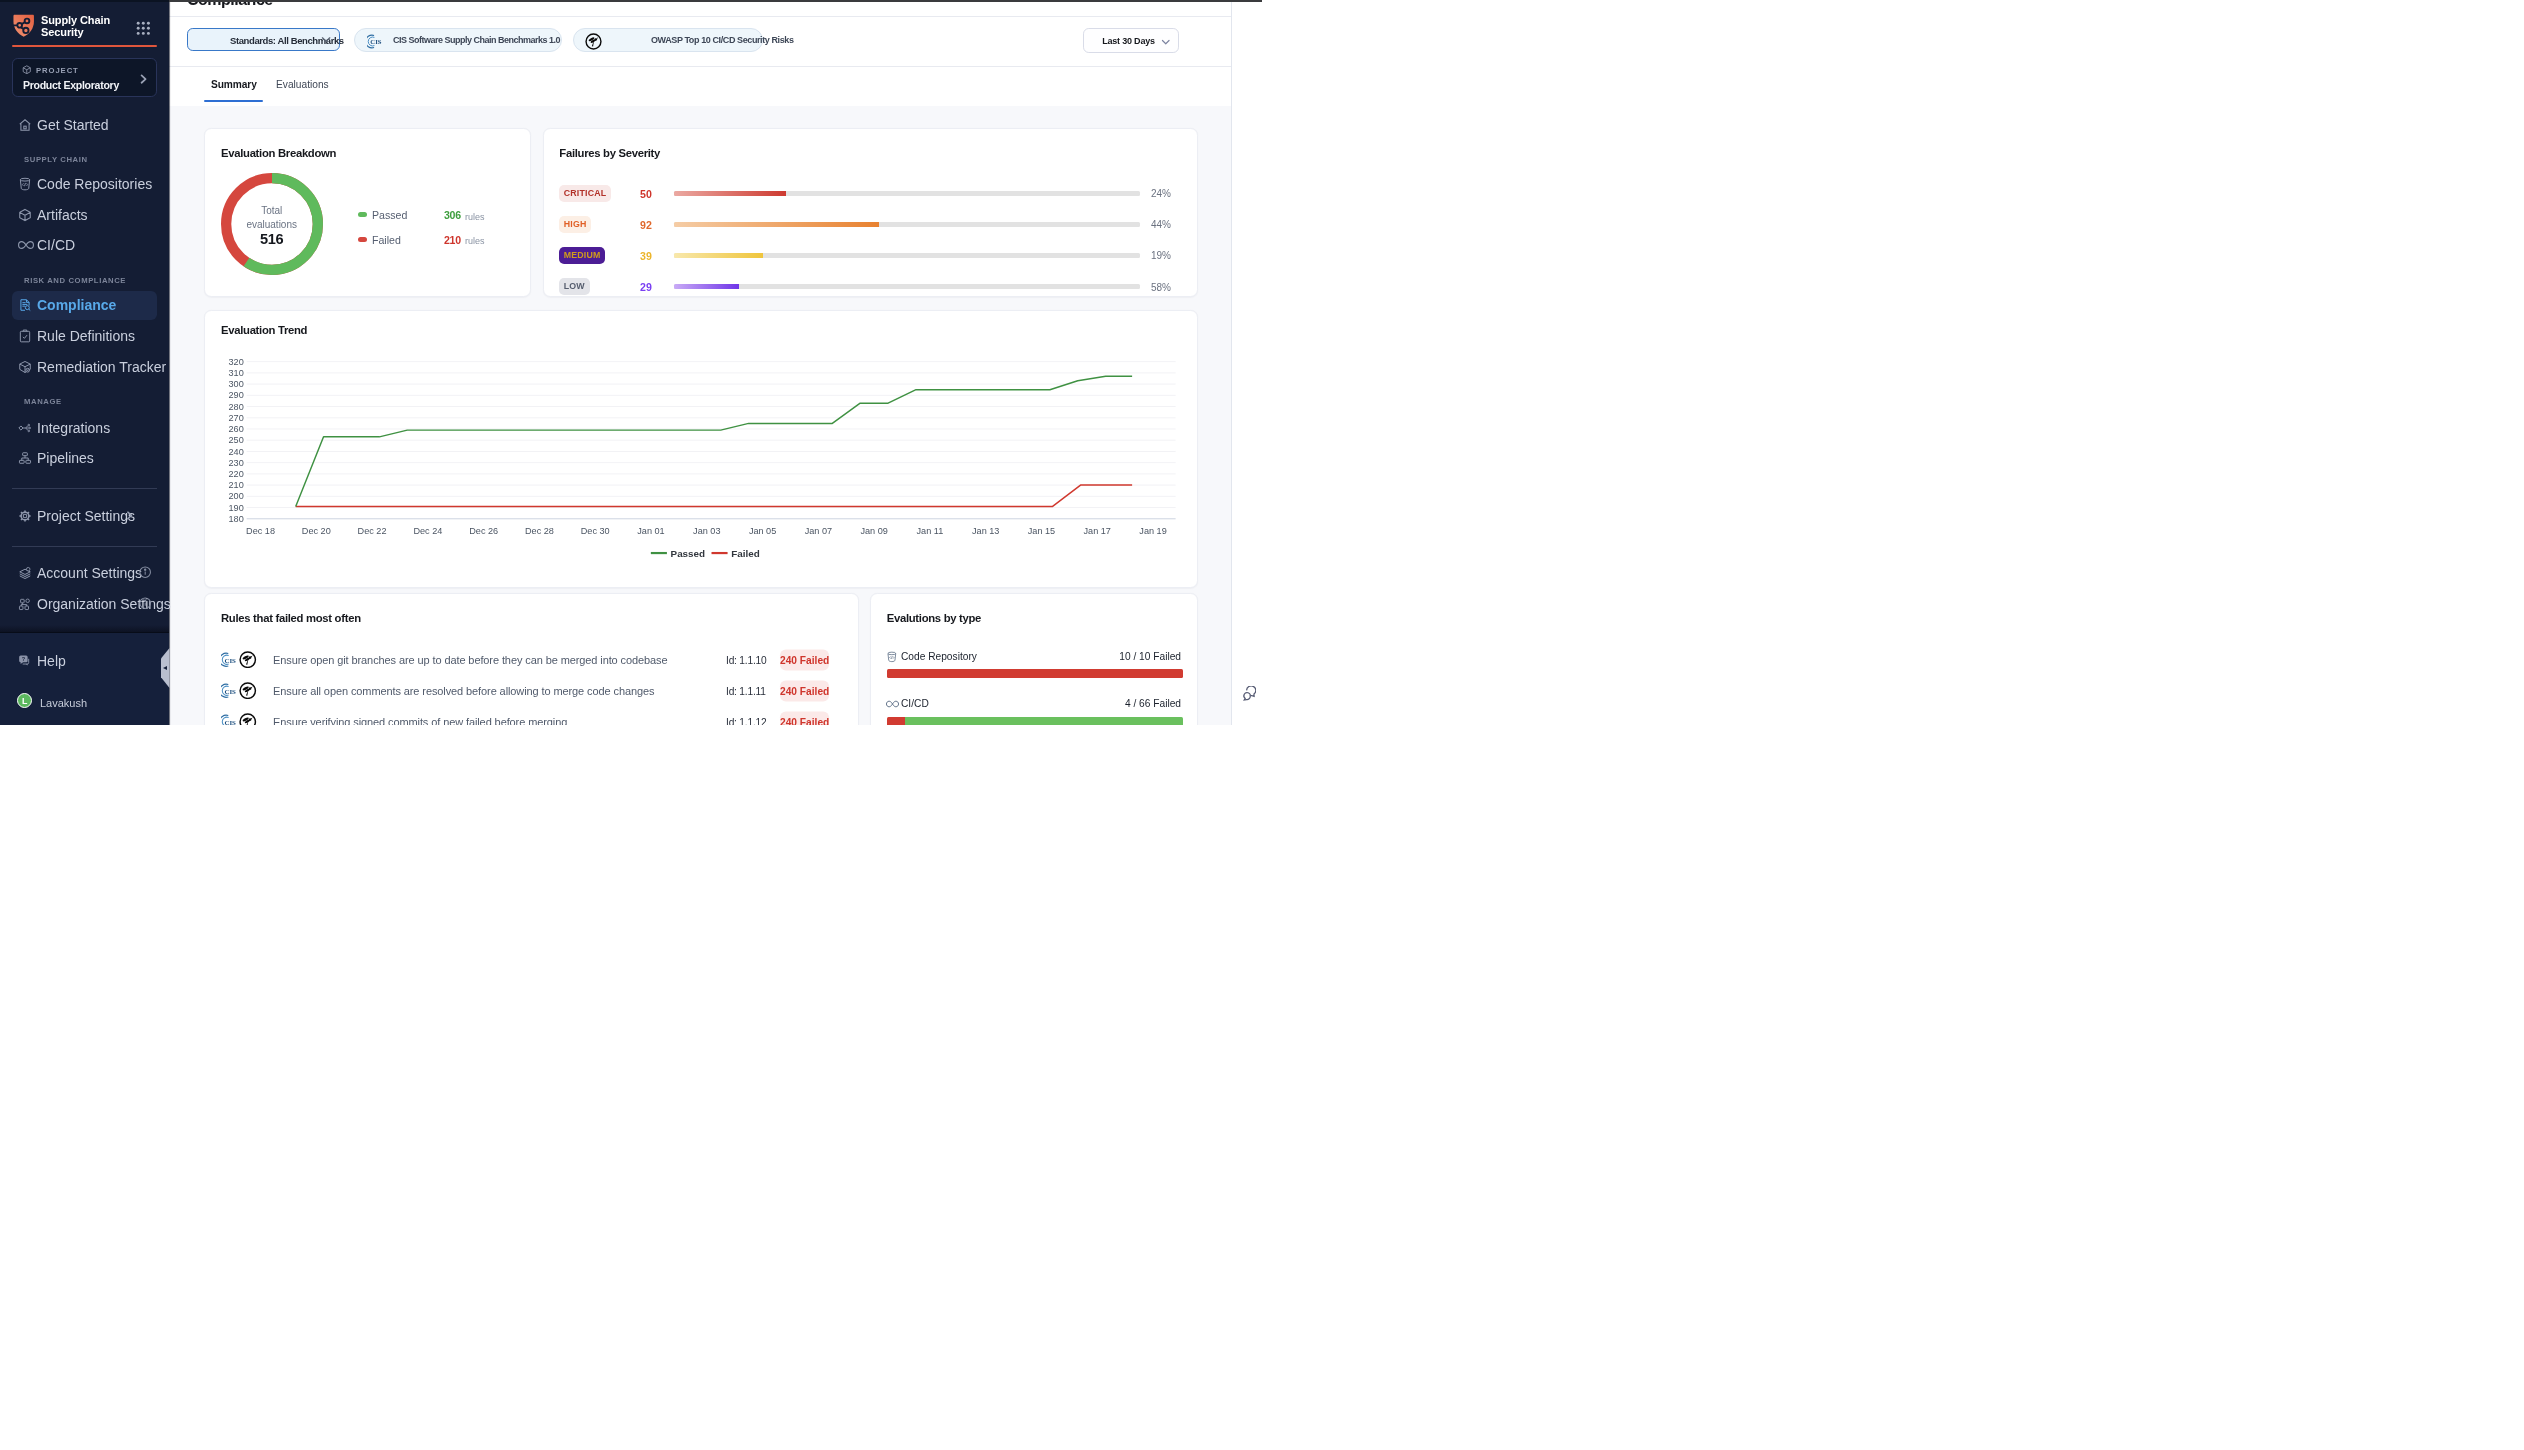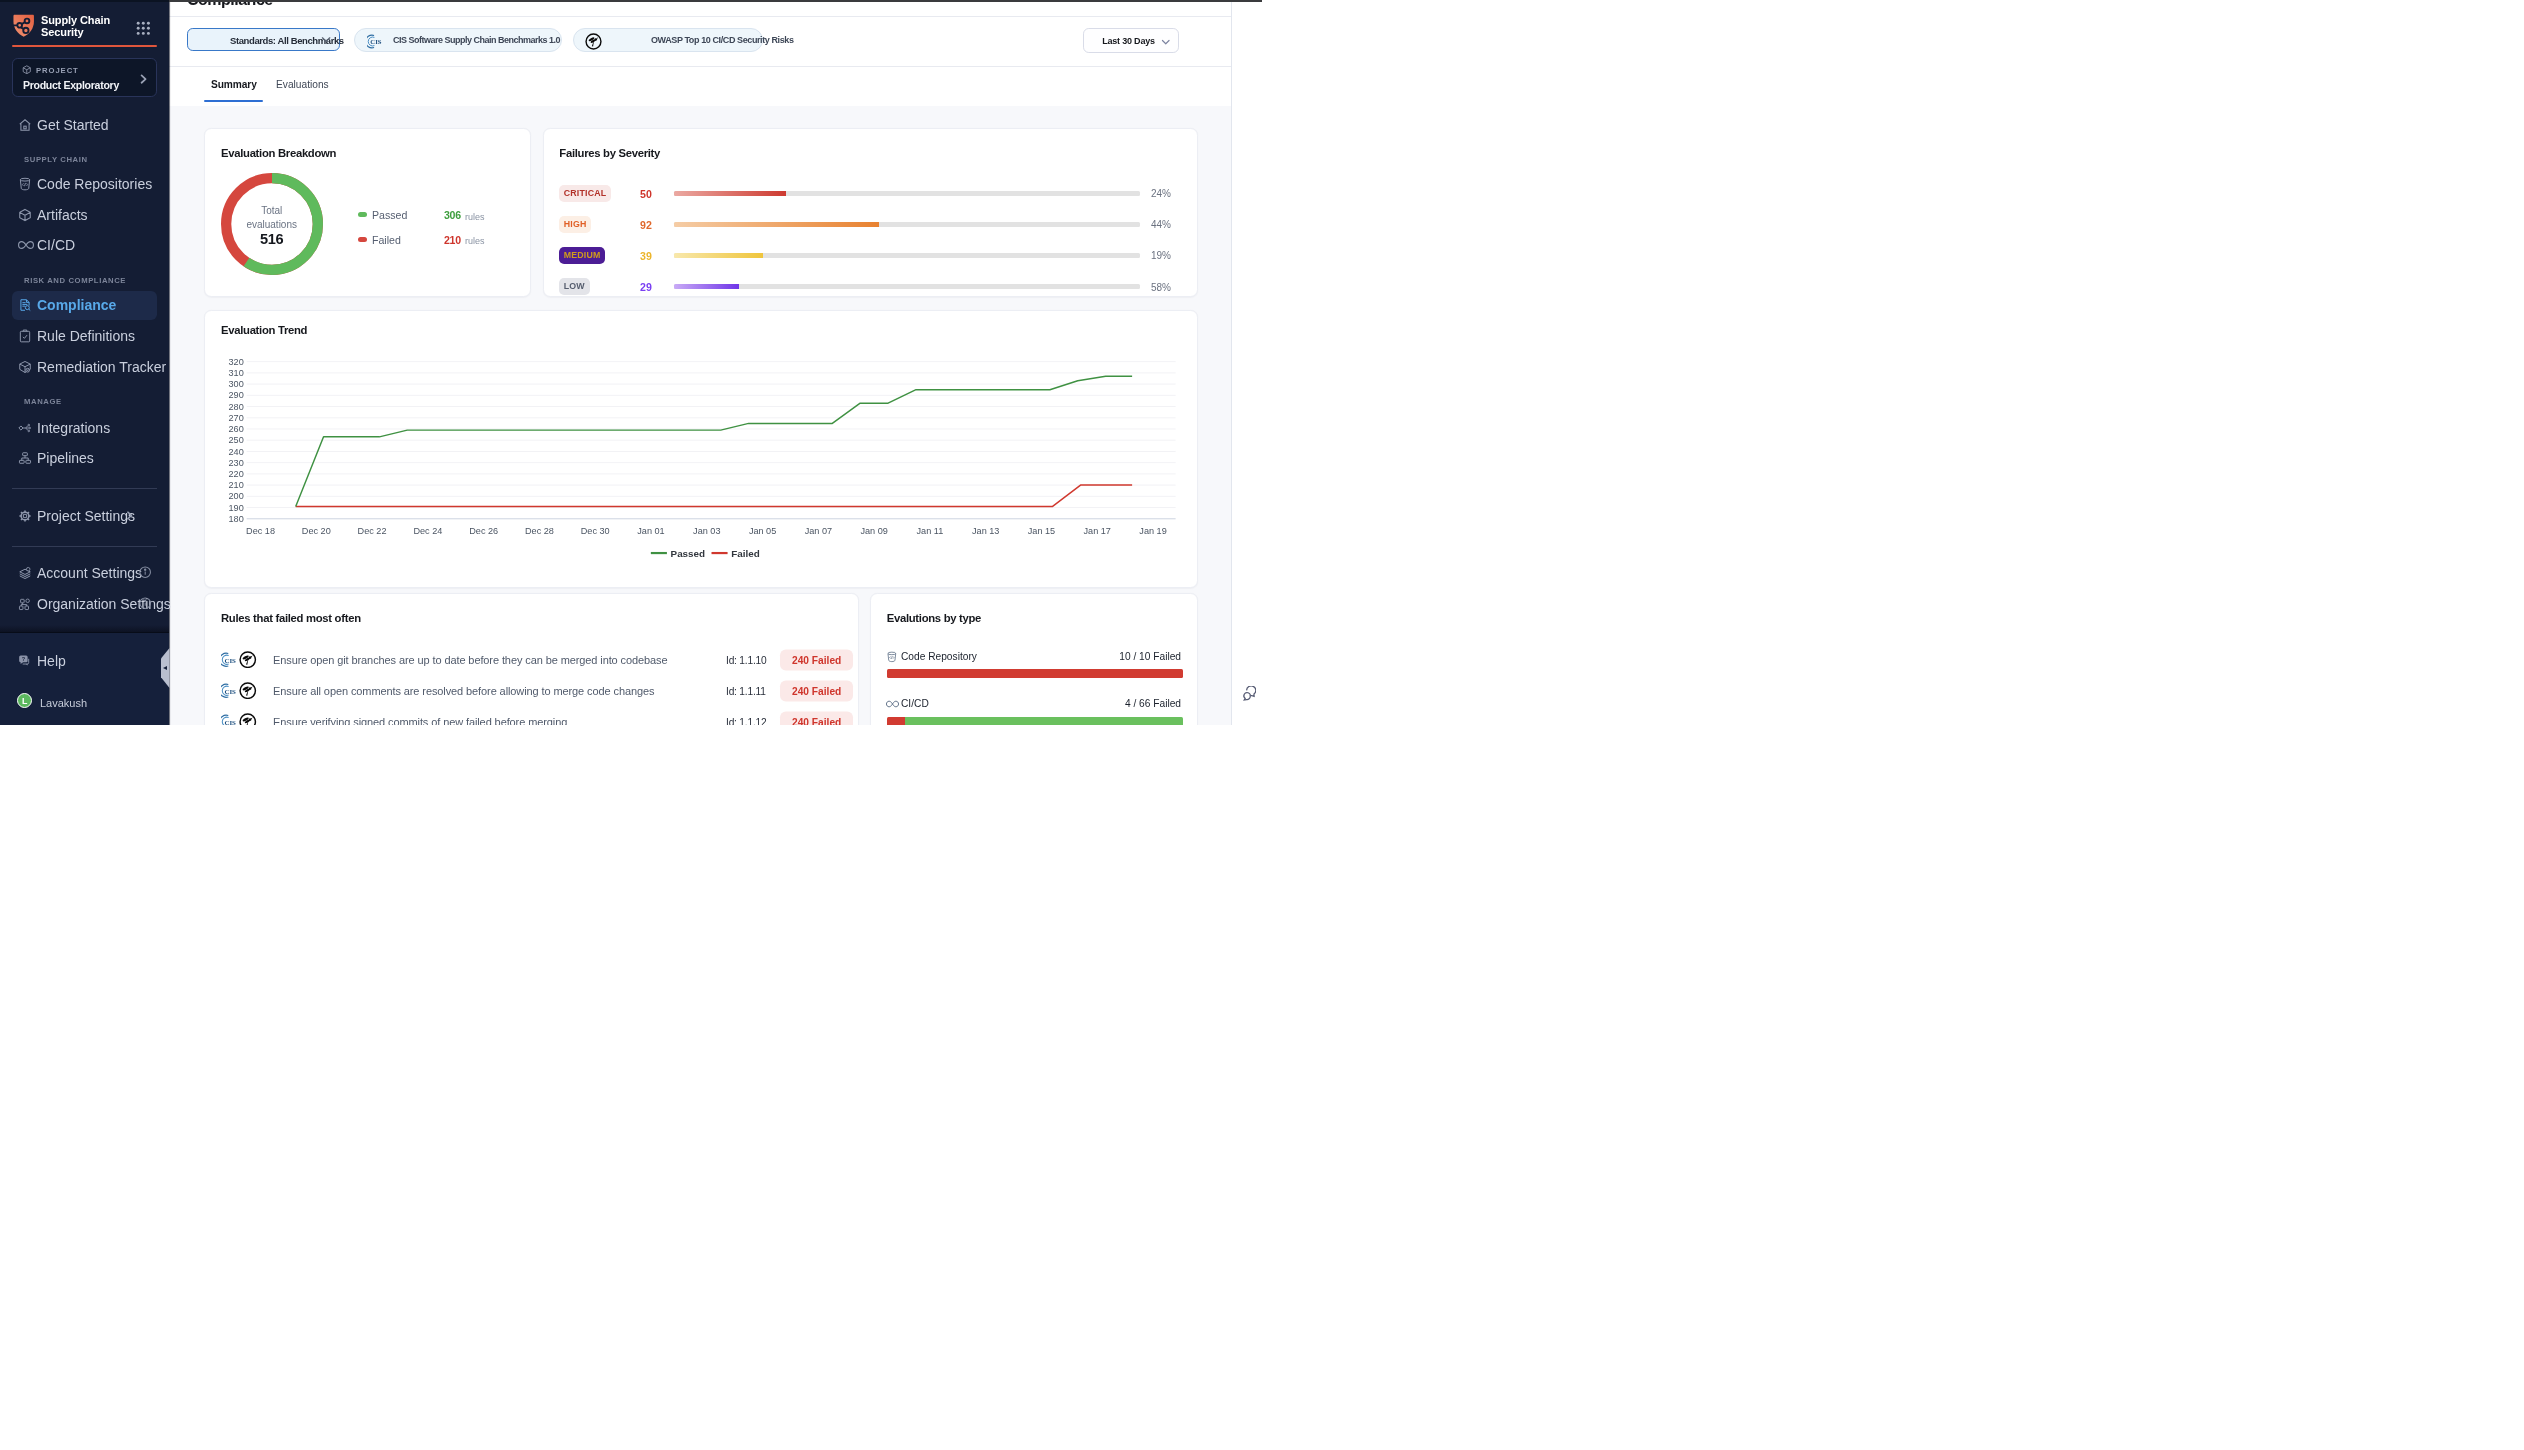--- a/index.html
+++ b/index.html
@@ -49,21 +49,21 @@
   .sevbadge { position:absolute; height:17.5px; border-radius:5.1px; font-size:8.8px; font-weight:bold; line-height:17.5px; padding:0 4.7px; letter-spacing:0.2px; }
   .sevcount { position:absolute; font-size:10.6px; font-weight:600; }
   .sevtrack { position:absolute; left:130px; width:466px; height:5.8px; border-radius:1.5px; background:#e2e2e2; }
   .sevfill { position:absolute; left:0; top:0; height:5.8px; border-radius:1.5px 0 0 1.5px; }
   .sevpct { position:absolute; left:607px; font-size:10px; color:#6b7280; }
 
   
   .rulerow { position:absolute; left:16px; width:623px; height:35px; }
   .ruletext { position:absolute; left:52px; top:50%; transform:translateY(-50%); font-size:11px; letter-spacing:-0.1px; color:#505a6b; white-space:nowrap; }
   .ruleid { position:absolute; left:505px; top:50%; transform:translateY(-50%); font-size:10.2px; letter-spacing:-0.2px; color:#2a303c; white-space:nowrap; }
-  .rulebadge { position:absolute; left:559px; top:50%; transform:translateY(-50%); height:21px; line-height:21px; border-radius:5.8px; background:#fbe9e8; color:#cf352c; font-size:10.2px; font-weight:bold; padding:0 12px; white-space:nowrap;text-align:center; }
+  .rulebadge { position:absolute; left:559px; top:50%; transform:translateY(-50%); height:21px; line-height:21px; border-radius:5.8px; background:#fbe9e8; color:#cf352c; font-size:10.2px; font-weight:bold; padding:0 0; white-space:nowrap;text-align:center; }
 
   .typerow-label { position:absolute; font-size:10.2px; color:#1b212c; white-space:nowrap; }
   .typerow-val { position:absolute; font-size:10.2px; color:#1b212c; white-space:nowrap; }
   .typebar { position:absolute; height:9px; border-radius:1.5px; overflow:hidden; }
 </style>
 </head>
 <body>
 <div id="page">
   <svg width="0" height="0" style="position:absolute;">
     <defs>

